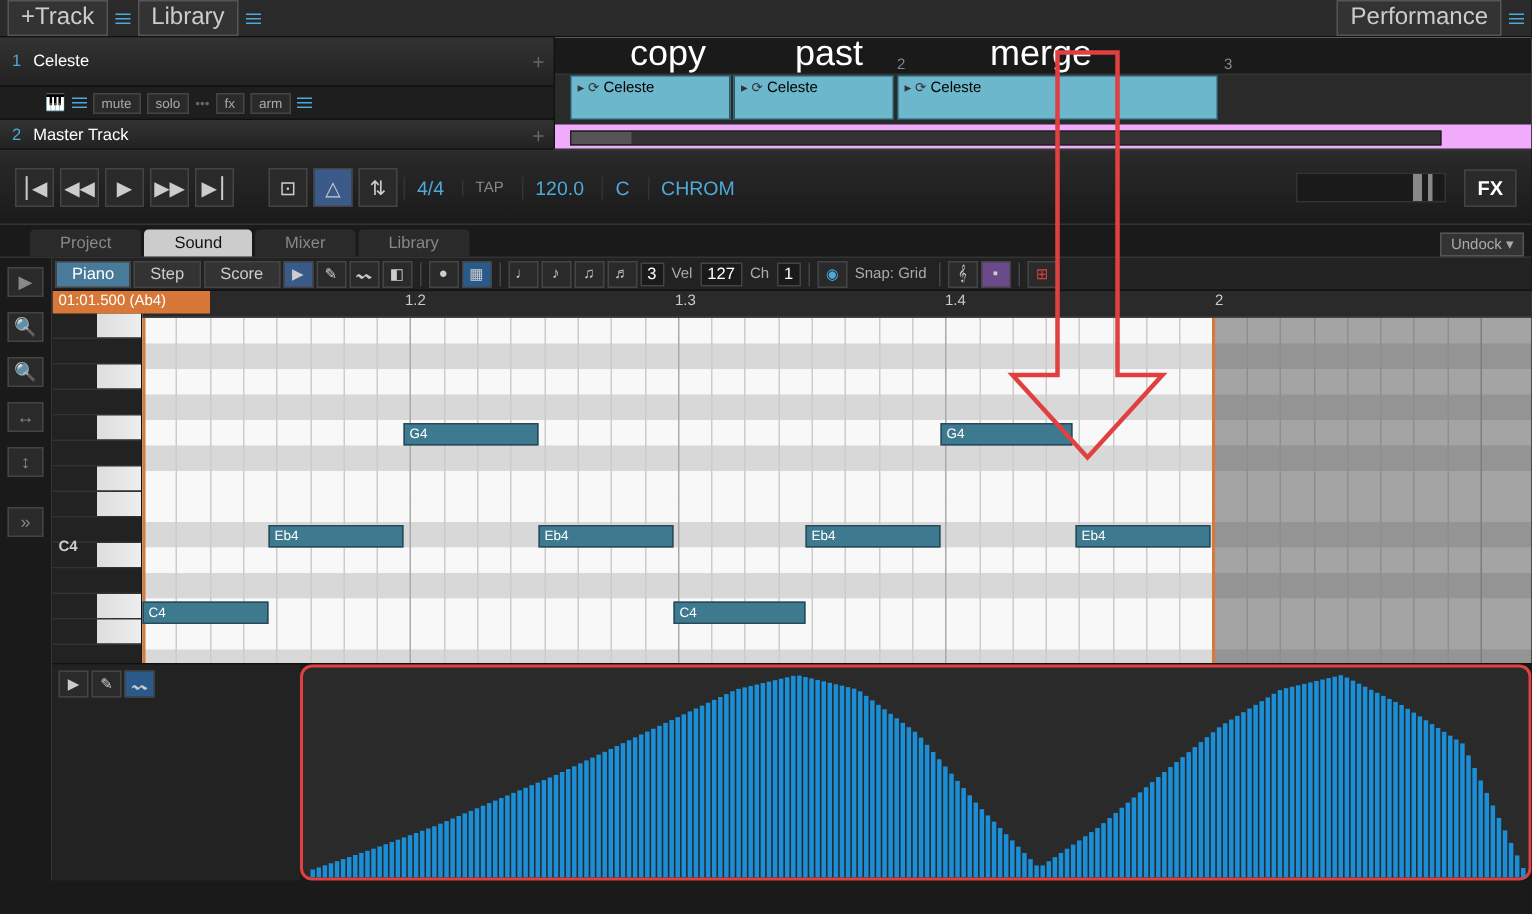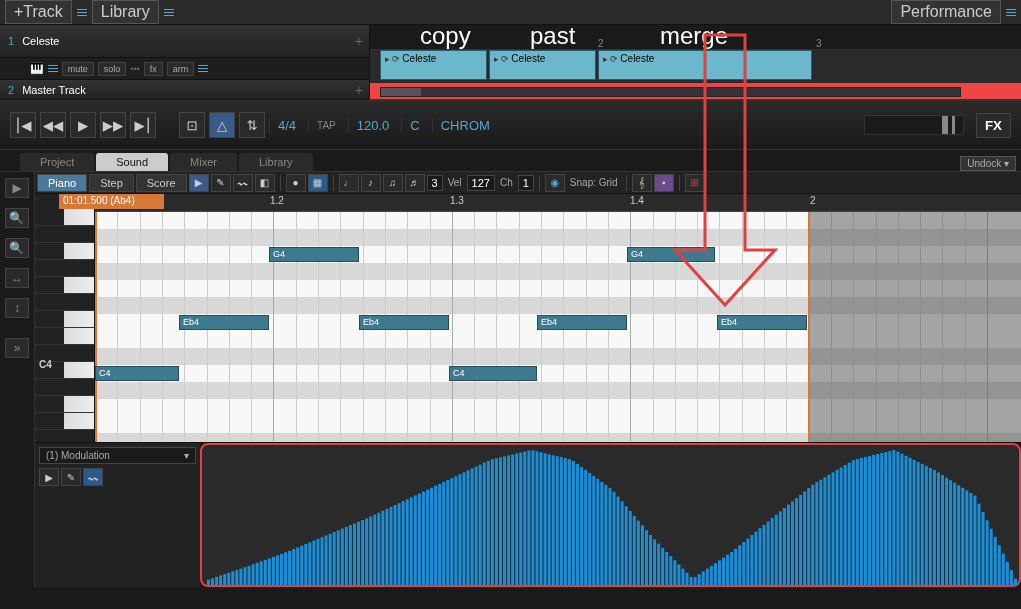--- a/index.html
+++ b/index.html
@@ -13,21 +13,21 @@
 .spacer { flex: 1; }
 
 
 .tracks-area { display: flex; height: 75px; background: #1a1a1a; border-bottom: 1px solid #333; }
 .track-list { width: 370px; border-right: 1px solid #111; }
 .track-row { height: 33px; background: linear-gradient(#333, #222); border-bottom: 1px solid #111; display: flex; align-items: center; padding: 0 4px; gap: 4px; position: relative; }
 .track-num { color: #4fa8d8; font-size: 11px; padding: 0 4px; }
 .track-name { color: #fff; font-size: 11px; }
 .add-btn { position: absolute; right: 6px; color: #666; font-size: 14px; cursor: pointer; }
 .track-btn { background: #2a2a2a; border: 1px solid #444; padding: 1px 5px; font-size: 9px; color: #aaa; cursor: pointer; }
-.arrange-area { flex: 1; position: relative; background: #ef4444; overflow: hidden; }
+.arrange-area { flex: 1; position: relative; background: #f0abfc; overflow: hidden; }
 .arrange-header { height: 25px; background: #1a1a1a; border-bottom: 1px solid #333; position: relative; }
 .annot-label { position: absolute; top: -3px; font-size: 24px; color: #fff; font-weight: 400; }
 .ruler-tick { position: absolute; bottom: 0; font-size: 10px; color: #888; }
 .clip-row { position: absolute; height: 33px; top: 25px; left: 0; right: 0; background: #2a2a2a; }
 .clip { position: absolute; height: 30px; background: #6cb7cc; border: 1px solid #2a5a6a; font-size: 10px; padding: 2px 4px; color: #000; }
 .clip-header { font-size: 9px; color: #333; }
 .clip.merged { width: 210px; }
 
 
 .transport-bar { height: 50px; background: linear-gradient(#2a2a2a, #1a1a1a); display: flex; align-items: center; padding: 0 10px; gap: 4px; border-top: 1px solid #333; border-bottom: 1px solid #333; }
@@ -58,39 +58,39 @@
 .tb-btn.active { background: #4a7a9a; color: #fff; }
 .tb-sep { width: 1px; height: 16px; background: #444; margin: 0 3px; }
 .tb-icon { width: 20px; height: 18px; background: #2a2a2a; border: 1px solid #444; display: flex; align-items: center; justify-content: center; cursor: pointer; font-size: 10px; }
 .tb-icon.blue { background: #3a5a8a; }
 .num-field { background: #1a1a1a; border: 1px solid #444; padding: 1px 4px; font-size: 11px; color: #fff; }
 .tb-label { font-size: 10px; color: #aaa; padding: 0 3px; }
 
 
 .piano-roll-area { flex: 1; display: flex; position: relative; overflow: hidden; }
 .piano-keys { width: 60px; background: #222; border-right: 1px solid #111; position: relative; }
-.pos-readout { position: absolute; left: 0; top: 0; width: 105px; height: 15px; background: #d87838; color: #fff; font-size: 10px; padding: 1px 4px; z-index: 10; margin-left: 24px; }
+.pos-readout { position: absolute; left: 0; top: 0; width: 105px; height: 15px; background: #d87838; color: #fff; font-size: 10px; padding: 1px 4px; z-index: 10; }
 .key-row { position: absolute; left: 0; right: 0; height: 17px; border-bottom: 1px solid #333; }
 .key-row.white { background: linear-gradient(to right, #222 0%, #222 50%, #ddd 50%, #eee 100%); }
 .key-row.black { background: #222; }
 .key-label { position: absolute; left: 4px; font-size: 10px; color: #ccc; font-weight: bold; }
 
 .grid-area { flex: 1; position: relative; background: #f4f4f4; }
 .ruler { position: absolute; top: 0; left: 0; right: 0; height: 18px; background: #2a2a2a; border-bottom: 1px solid #444; z-index: 5; }
 .ruler-num { position: absolute; color: #ccc; font-size: 10px; top: 1px; }
 .grid-bg { position: absolute; top: 18px; left: 0; right: 0; bottom: 0; }
 .grid-bg .row { position: absolute; left: 0; right: 0; height: 17px; }
 .grid-bg .row.whiter { background: #f8f8f8; }
 .grid-bg .row.darker { background: #d8d8d8; }
 .vline { position: absolute; top: 0; bottom: 0; width: 1px; background: #ccc; }
 .vline.strong { background: #aaa; }
 .marker-start, .marker-end { position: absolute; top: 18px; bottom: 0; width: 2px; }
 .marker-start { background: #d87838; left: 0; }
 .marker-end { background: #d87838; right: 2px; }
-.note { position: absolute; height: 15px; background: #3e7a8f; border: 1px solid #2a4a5a; color: #fff; font-size: 9px; padding: 1px 3px; }
+.note { position: absolute; height: 15px; background: #3e7a8f; border: 1px solid #2a4a5a; color: #fff; font-size: 9px; padding: 1px 3px; margin-top: 35px; }
 
 
 .auto-lane { height: 145px; display: flex; border-top: 1px solid #111; }
 .auto-left { width: 165px; background: #222; padding: 4px; display: flex; flex-direction: column; gap: 4px; }
 .auto-dropdown { background: #1a1a1a; border: 1px solid #444; padding: 2px 6px; font-size: 10px; color: #aaa; display: flex; justify-content: space-between; cursor: pointer; }
 .auto-btns { display: flex; gap: 2px; }
 .auto-area { flex: 1; background: #2a2a2a; position: relative; border: 2px solid #e04040; border-radius: 8px; }
 .auto-area svg { width: 100%; height: 100%; }
 
 
@@ -346,24 +346,20 @@
             <div class="note" style="left: 354px; top: 172px; width: 88px;">C4</div>
             <div class="note" style="left: 442px; top: 121px; width: 90px;">Eb4</div>
             <div class="note" style="left: 532px; top: 53px; width: 88px;">G4</div>
             <div class="note" style="left: 622px; top: 121px; width: 90px;">Eb4</div>
           </div>
       </div>
     </div>
 
     <div class="auto-lane">
       <div class="auto-left">
-        <div class="auto-dropdown">
-          <span>(1) Modulation</span>
-            <span>▾</span>
-        </div>
         <div class="auto-btns">
           <div class="tb-icon">▶</div>
           <div class="tb-icon">✎</div>
           <div class="tb-icon" style="background:#2a5a8a;">〰</div>
         </div>
       </div>
       <div class="auto-area">
         <svg viewBox="0 0 820 140" preserveAspectRatio="none" id="auto-svg">
             <rect x="5" y="134.68503937007873" width="3" height="5.31496062992126" fill="#1a8fd8"></rect>
             <rect x="9.070351758793969" y="133.29620543663196" width="3" height="6.703794563368021" fill="#1a8fd8"></rect>

